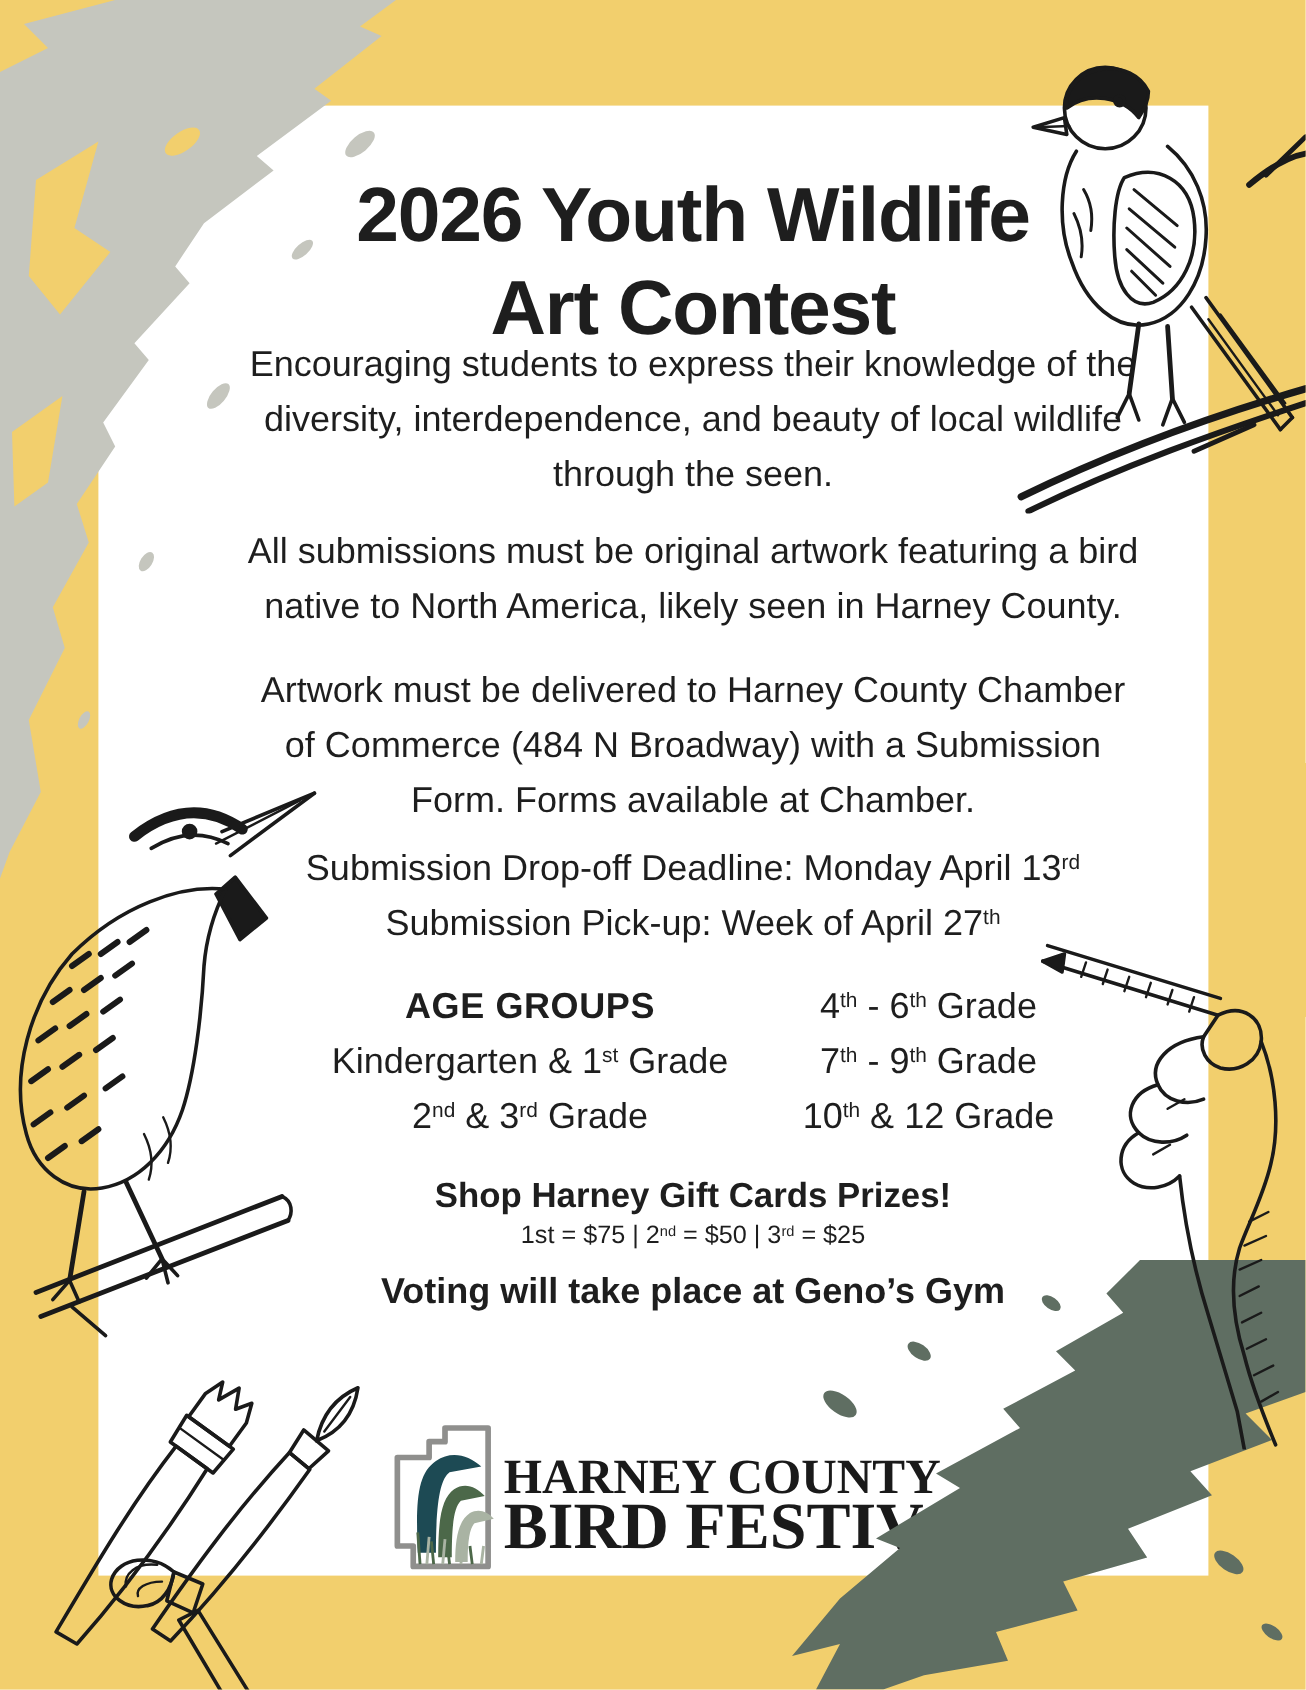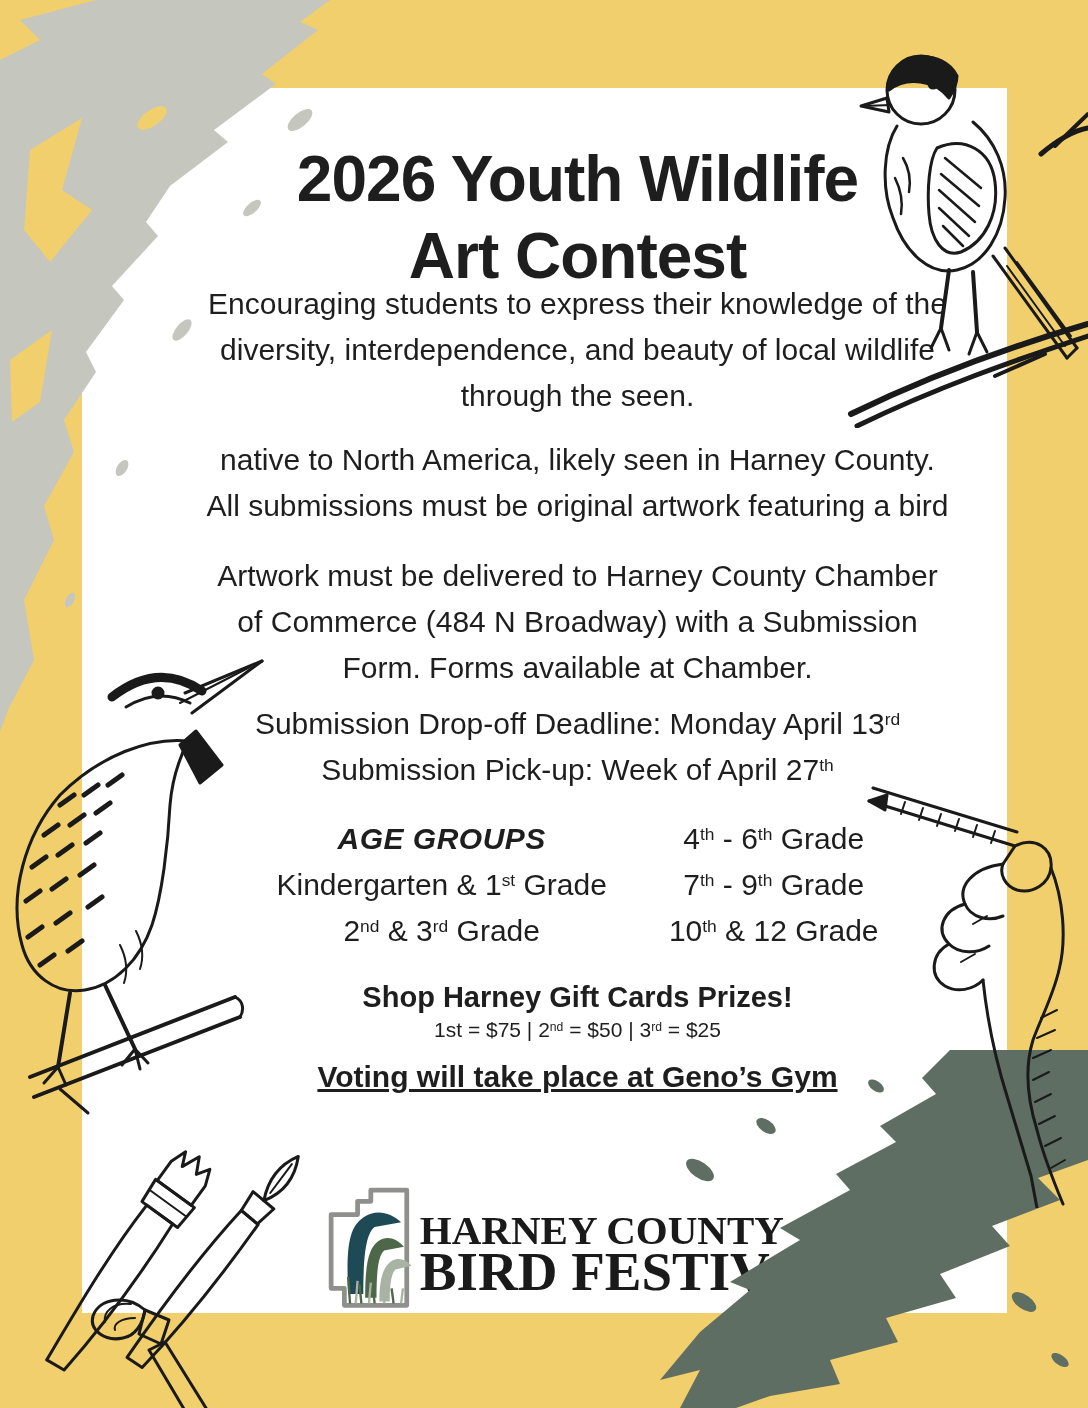--- a/index.html
+++ b/index.html
@@ -14,24 +14,24 @@
   .block{position:absolute;left:0;width:100%;text-align:center;}
   .title{top:98px;font-size:64px;line-height:77px;font-weight:bold;letter-spacing:-1px;}
   .body-text{font-size:30px;line-height:46px;}
   #p-intro{top:281px;}
   #p-submissions{top:437px;}
   #p-delivery{top:553px;text-align:center;}
   #deadlines{top:701px;}
   #age{top:816px;}
   .age-cols{display:flex;justify-content:center;gap:62px;}
   .age-col{display:flex;flex-direction:column;}
-  .age-heading{font-weight:bold;letter-spacing:.5px;font-style:italic;}
+  .age-heading{font-weight:bold;letter-spacing:.5px;}
   #prize-heading{top:981px;font-size:29px;font-weight:bold;}
   #prize-amounts{top:1018px;font-size:21px;}
-  #voting1{top:1060px;text-decoration:underline;}
+  #voting1{top:1060px;}
   #voting2{top:1098px;}
   .voting{font-size:30px;font-weight:bold;}
   sup{font-size:58%;position:relative;top:-0.5em;vertical-align:baseline;line-height:0;}
   .logo-row{top:1152px;display:flex;justify-content:center;align-items:center;margin-top:28px;}
   .logo-text{text-align:left;font-family:"Liberation Serif",serif;font-weight:bold;color:#1A1A1A;}
   .lt1{font-size:41px;line-height:40px;}
   .lt2{font-size:49px;line-height:45px;letter-spacing:1px;}
   .lt3{font-size:55px;line-height:43px;}
   .deco{position:absolute;z-index:4;pointer-events:none;}
   .ink{stroke:#1A1A1A;fill:none;stroke-linecap:round;stroke-linejoin:round;}
@@ -48,22 +48,22 @@
     <div>Art Contest</div>
   </h1>
 
   <div id="p-intro" class="block body-text">
     <div>Encouraging students to express their knowledge of the</div>
     <div>diversity, interdependence, and beauty of local wildlife</div>
     <div>through the seen.</div>
   </div>
 
   <div id="p-submissions" class="block body-text">
+    <div>All submissions must be original artwork featuring a bird</div>
     <div>native to North America, likely seen in Harney County.</div>
-    <div>All submissions must be original artwork featuring a bird</div>
   </div>
 
   <div id="p-delivery" class="block body-text">
     <div>Artwork must be delivered to Harney County Chamber</div>
     <div>of Commerce (484 N Broadway) with a Submission</div>
     <div>Form. Forms available at Chamber.</div>
   </div>
 
   <div id="deadlines" class="block body-text">
     <div><span>Submission Drop-off Deadline: Monday April 13</span><sup>rd</sup></div>

